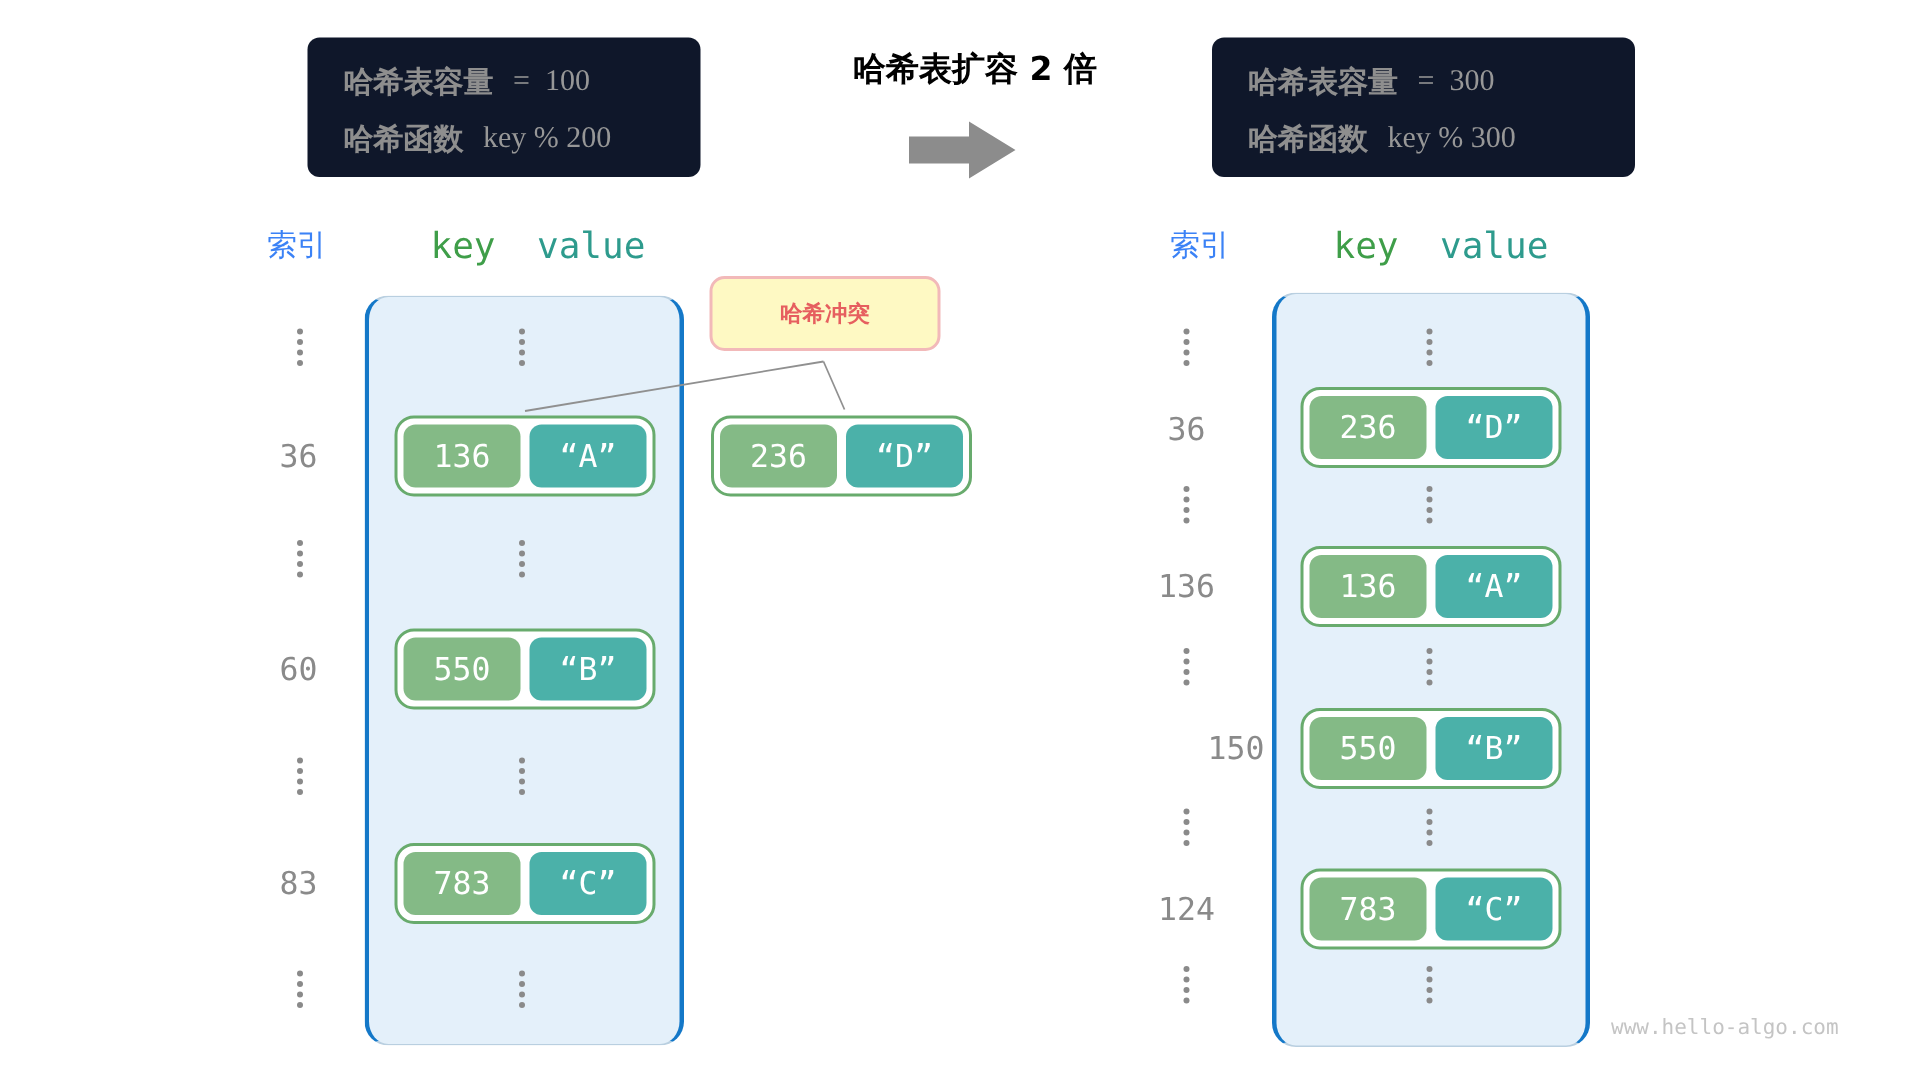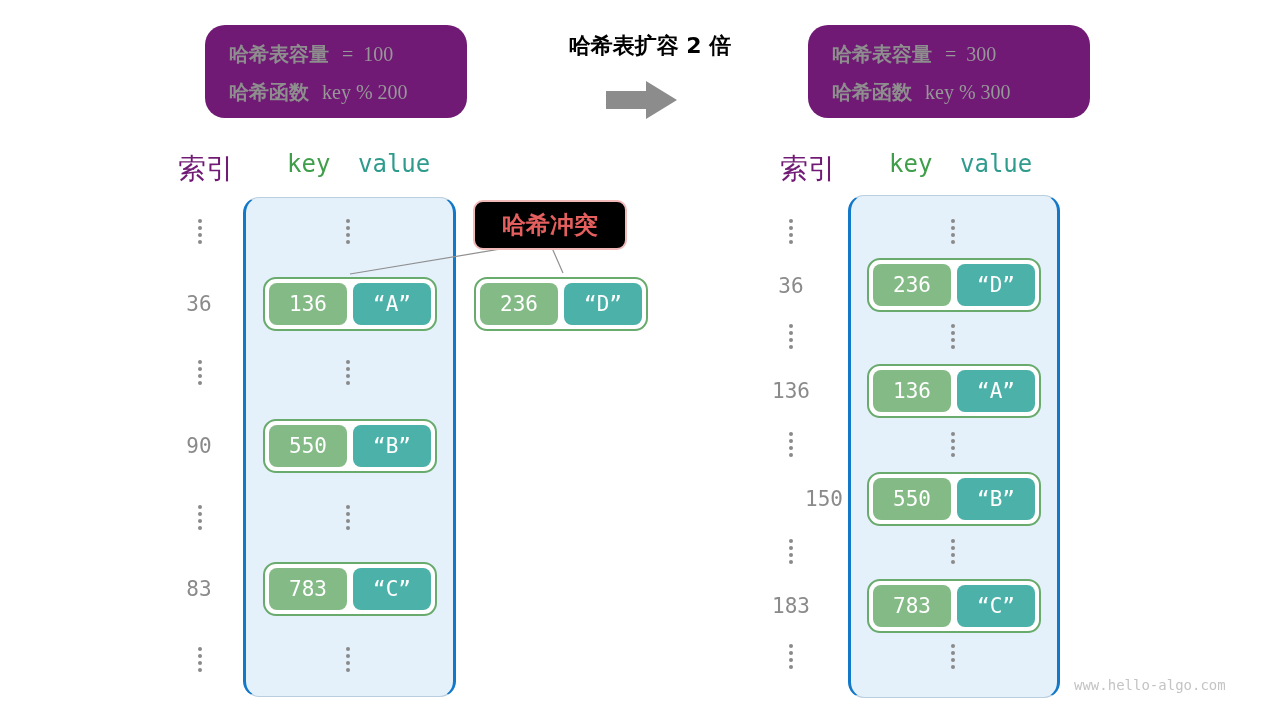--- a/index.html
+++ b/index.html
@@ -1,30 +1,30 @@
 <!DOCTYPE html>
 <html><head>
 <meta charset="utf-8">
 <style>
   html,body{margin:0;padding:0;background:#fff;}
   body{width:1280px;height:720px;position:relative;overflow:hidden;
        font-family:"DejaVu Sans",sans-serif;}
 
   
-  .info{position:absolute;background:#701a75;border-radius:20px;box-sizing:border-box;
+  .info{position:absolute;background:#0f172a;border-radius:8px;box-sizing:border-box;
         padding:10px 16px 0 24px;color:#8e8e8e;}
   .info .irow{height:38px;display:flex;align-items:center;gap:13px;font-size:20px;}
   .info .lbl{font-weight:bold;font-family:"DejaVu Sans",sans-serif;}
   .info .val{font-family:Liberation Serif, serif;white-space:pre;color:#979797;}
 
   .fig-title{position:absolute;left:538px;top:31px;width:224px;text-align:center;
              font-weight:bold;font-size:22px;color:#000000;white-space:nowrap;}
 
   
-  .hdr-cjk{position:absolute;font-size:28px;color:#701a75;}
+  .hdr-cjk{position:absolute;font-size:20px;color:#3b82f6;}
   .hdr-mono{position:absolute;font-family:"DejaVu Sans Mono",monospace;font-size:24px;}
 
   
   .container{position:absolute;background:#e4f0fa;border-style:solid;
              border-color:#b9cfe0 #1478c8;border-width:1.5px 3px;border-radius:16px;
              box-sizing:border-box;}
 
   
   .pair{position:absolute;width:174px;height:54px;background:#fff;
         border:2px solid #68ab6d;border-radius:13px;box-sizing:border-box;
@@ -38,24 +38,24 @@
   
   .dots{position:absolute;display:flex;flex-direction:column;gap:3px;align-items:center;
         transform:translateX(-50%);}
   .dots i{width:4px;height:4px;border-radius:50%;background:#8a8a8a;}
 
   
   .idx{position:absolute;transform:translate(-50%,-50%);color:#8a8a8a;
        font-family:"DejaVu Sans Mono",monospace;font-size:21px;}
 
   
-  .collision{position:absolute;left:473px;top:200px;width:154px;height:50px;
-             background:#000000;border:2px solid #f2b9b9;border-radius:10px;
+  .collision{position:absolute;left:473px;top:184px;width:154px;height:50px;
+             background:#fef9c3;border:2px solid #f2b9b9;border-radius:10px;
              box-sizing:border-box;display:flex;align-items:center;justify-content:center;
-             font-weight:bold;font-size:24px;color:#e65f5f;}
+             font-weight:bold;font-size:15px;color:#e65f5f;}
 
   .watermark{position:absolute;left:1074px;top:677px;color:#c4c4c4;
              font-family:"DejaVu Sans Mono",monospace;font-size:14px;}
 
   svg.overlay{position:absolute;left:0;top:0;pointer-events:none;}
 </style>
 </head>
 <body>
 
 <div class="info" style="left:205px;top:25px;width:262px;height:93px">
@@ -102,21 +102,21 @@
     <i></i>
     <i></i>
   </div>
 <div class="idx" style="left:199px;top:304px">36</div>
 <div class="dots" style="left:200px;top:360px">
     <i></i>
     <i></i>
     <i></i>
     <i></i>
   </div>
-<div class="idx" style="left:199px;top:446px">90</div>
+<div class="idx" style="left:199px;top:446px">60</div>
 <div class="dots" style="left:200px;top:505px">
     <i></i>
     <i></i>
     <i></i>
     <i></i>
   </div>
 <div class="idx" style="left:199px;top:589px">83</div>
 <div class="dots" style="left:200px;top:647px">
     <i></i>
     <i></i>
@@ -193,21 +193,21 @@
     <i></i>
     <i></i>
   </div>
 <div class="idx" style="left:824px;top:499px">150</div>
 <div class="dots" style="left:791px;top:539px">
     <i></i>
     <i></i>
     <i></i>
     <i></i>
   </div>
-<div class="idx" style="left:791px;top:606px">183</div>
+<div class="idx" style="left:791px;top:606px">124</div>
 <div class="dots" style="left:791px;top:644px">
     <i></i>
     <i></i>
     <i></i>
     <i></i>
   </div>
 
 <div class="dots" style="left:953px;top:219px">
     <i></i>
     <i></i>

